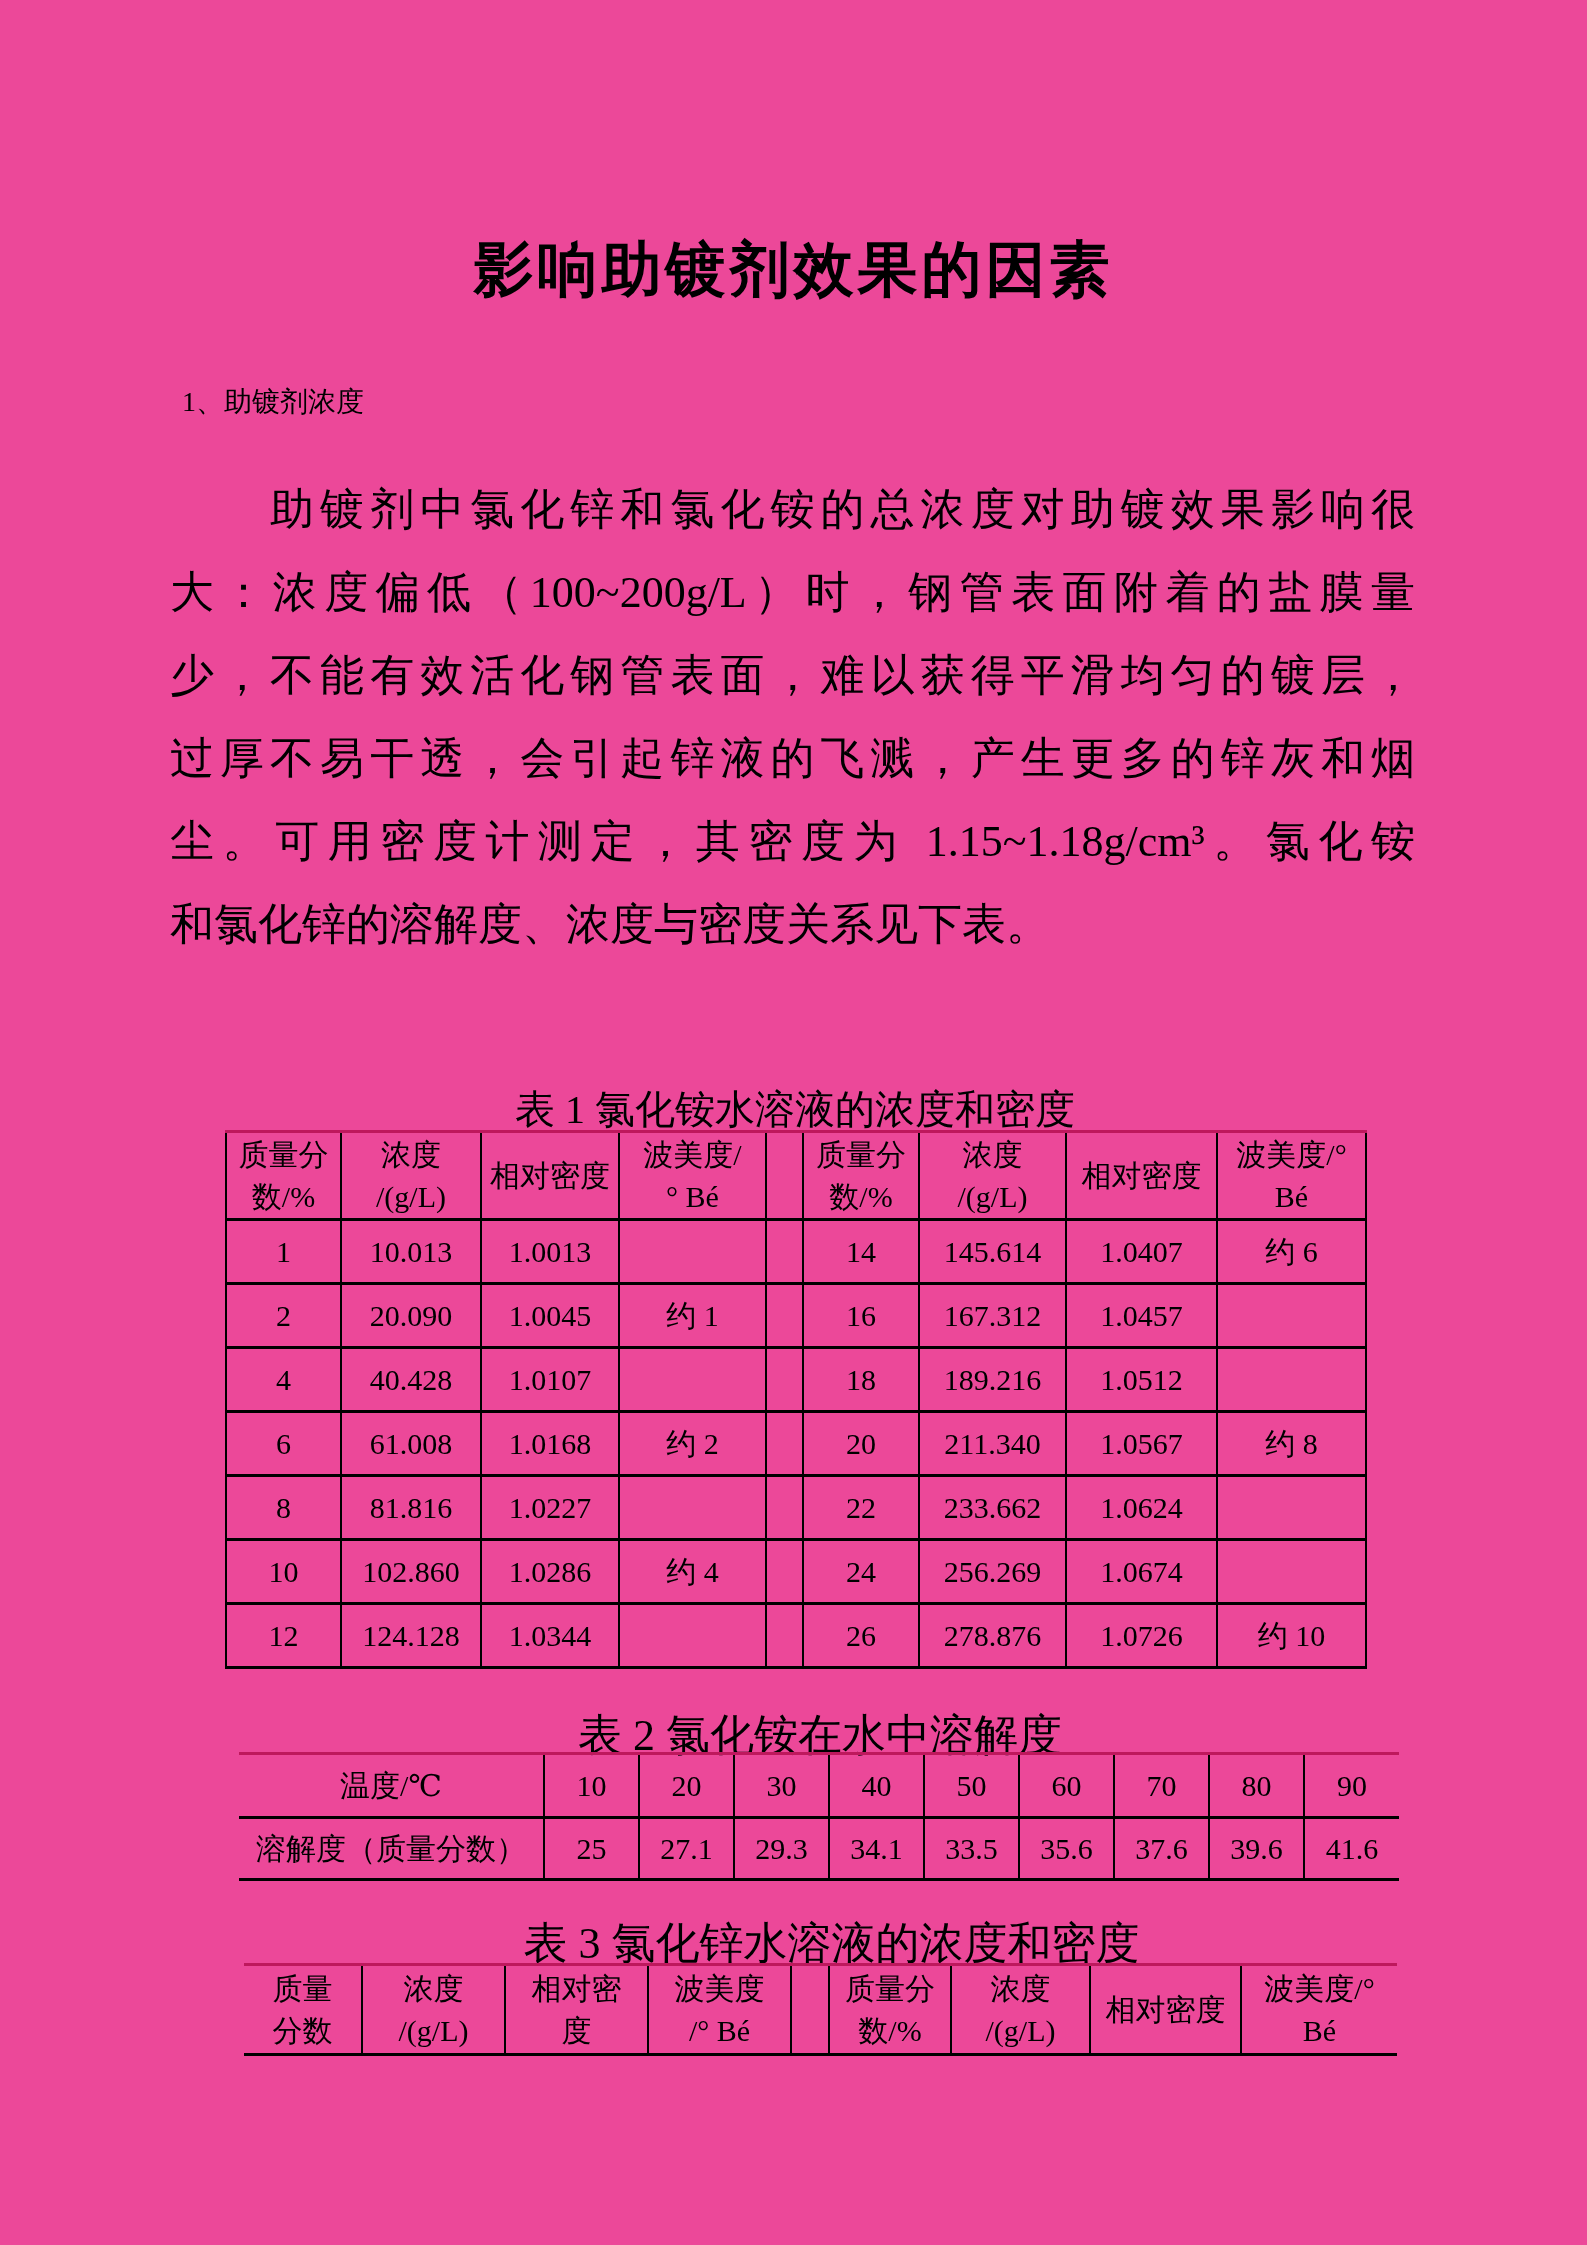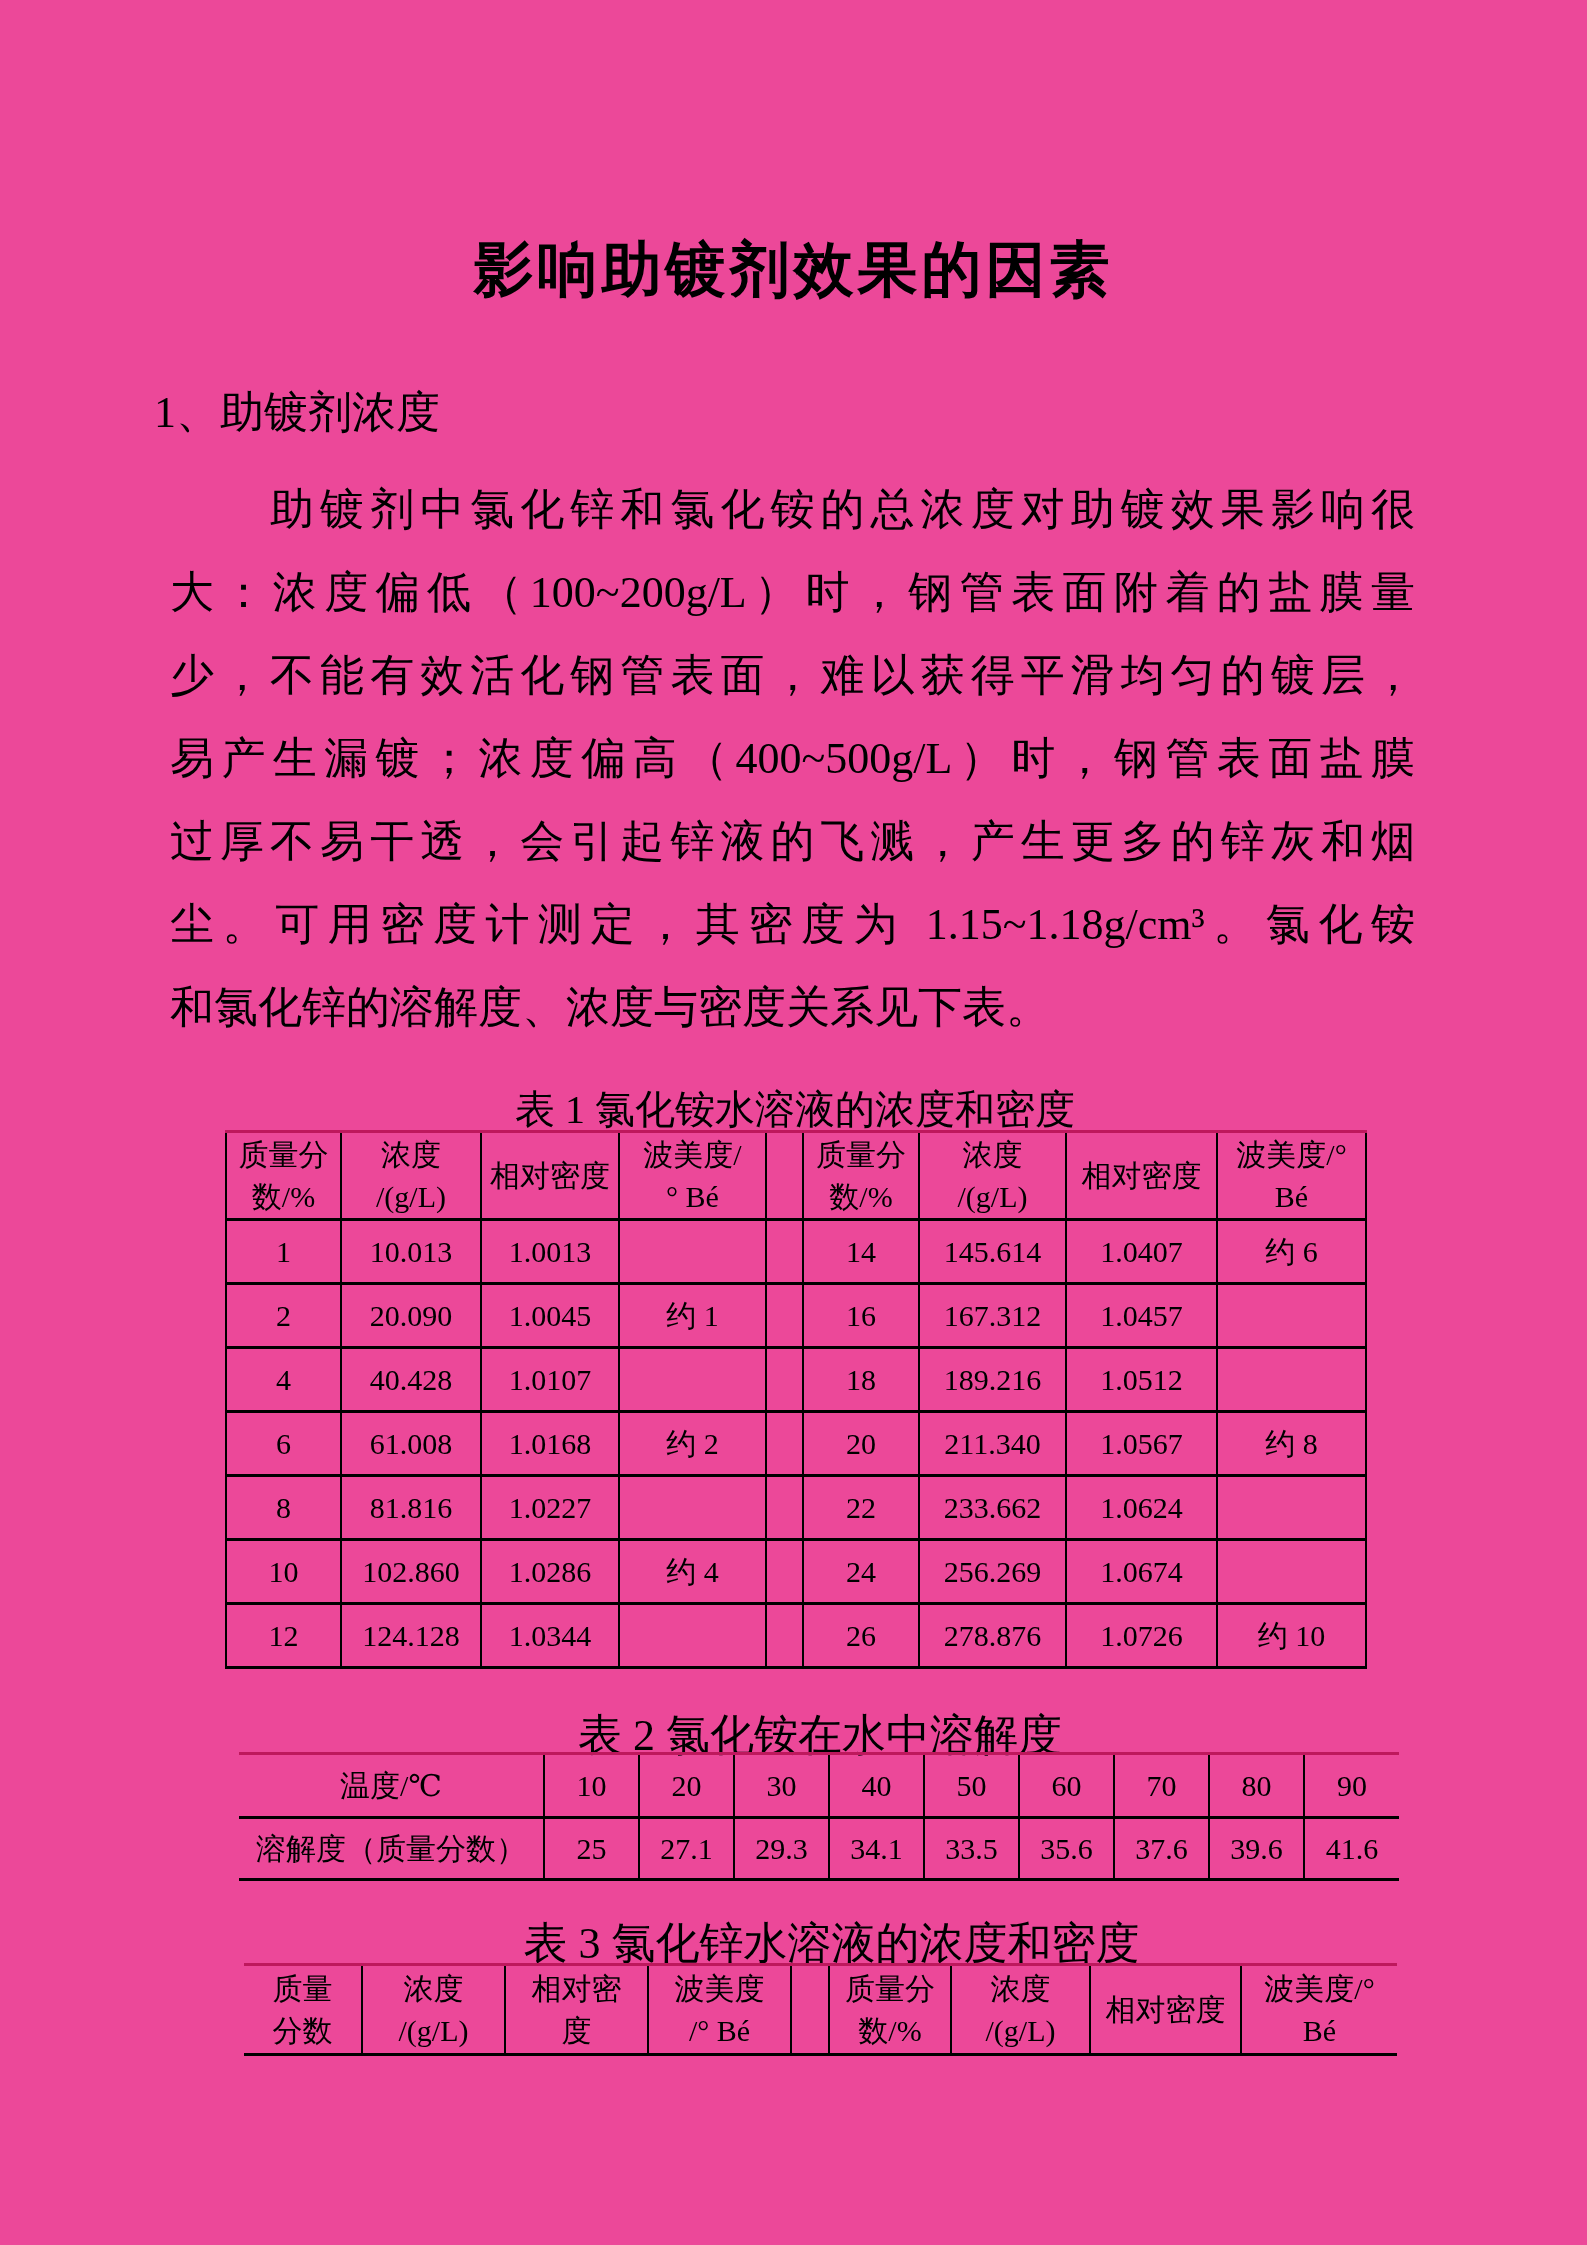--- a/index.html
+++ b/index.html
@@ -13,22 +13,22 @@
     overflow:hidden;
   }
   .doc-title{
     position:absolute;top:230px;left:0;width:100%;
     text-align:center;
     font-size:60px;font-weight:bold;
     letter-spacing:4px;
     white-space:nowrap;
   }
   .sec-heading{
-    position:absolute;top:383px;left:154px;
-    font-size:44px;
+    position:absolute;top:383px;left:182px;
+    font-size:28px;
     white-space:nowrap;
   }
   .paragraph{
     position:absolute;top:468px;left:170px;width:1245px;
     font-size:44px;
   }
   .pline{
     height:83px;line-height:83px;
     text-align:justify;
     text-align-last:justify;
@@ -80,21 +80,20 @@
 <div class="page">
 
   <div class="doc-title">影响助镀剂效果的因素</div>
 
   <div class="sec-heading">1、助镀剂浓度</div>
 
   <div class="paragraph">
     <div class="pline">　　助镀剂中氯化锌和氯化铵的总浓度对助镀效果影响很</div>
     <div class="pline">大：浓度偏低（100~200g/L）时，钢管表面附着的盐膜量</div>
     <div class="pline">少，不能有效活化钢管表面，难以获得平滑均匀的镀层，</div>
-    <div class="pline">易产生漏镀；浓度偏高（400~500g/L）时，钢管表面盐膜</div>
     <div class="pline">过厚不易干透，会引起锌液的飞溅，产生更多的锌灰和烟</div>
     <div class="pline">尘。可用密度计测定，其密度为 1.15~1.18g/cm³。氯化铵</div>
     <div class="pline last">和氯化锌的溶解度、浓度与密度关系见下表。</div>
   </div>
 
   <div class="tbl-caption cap1">表 1 氯化铵水溶液的浓度和密度</div>
 
   <table class="t1">
     <colgroup>
       <col style="width:115px">

